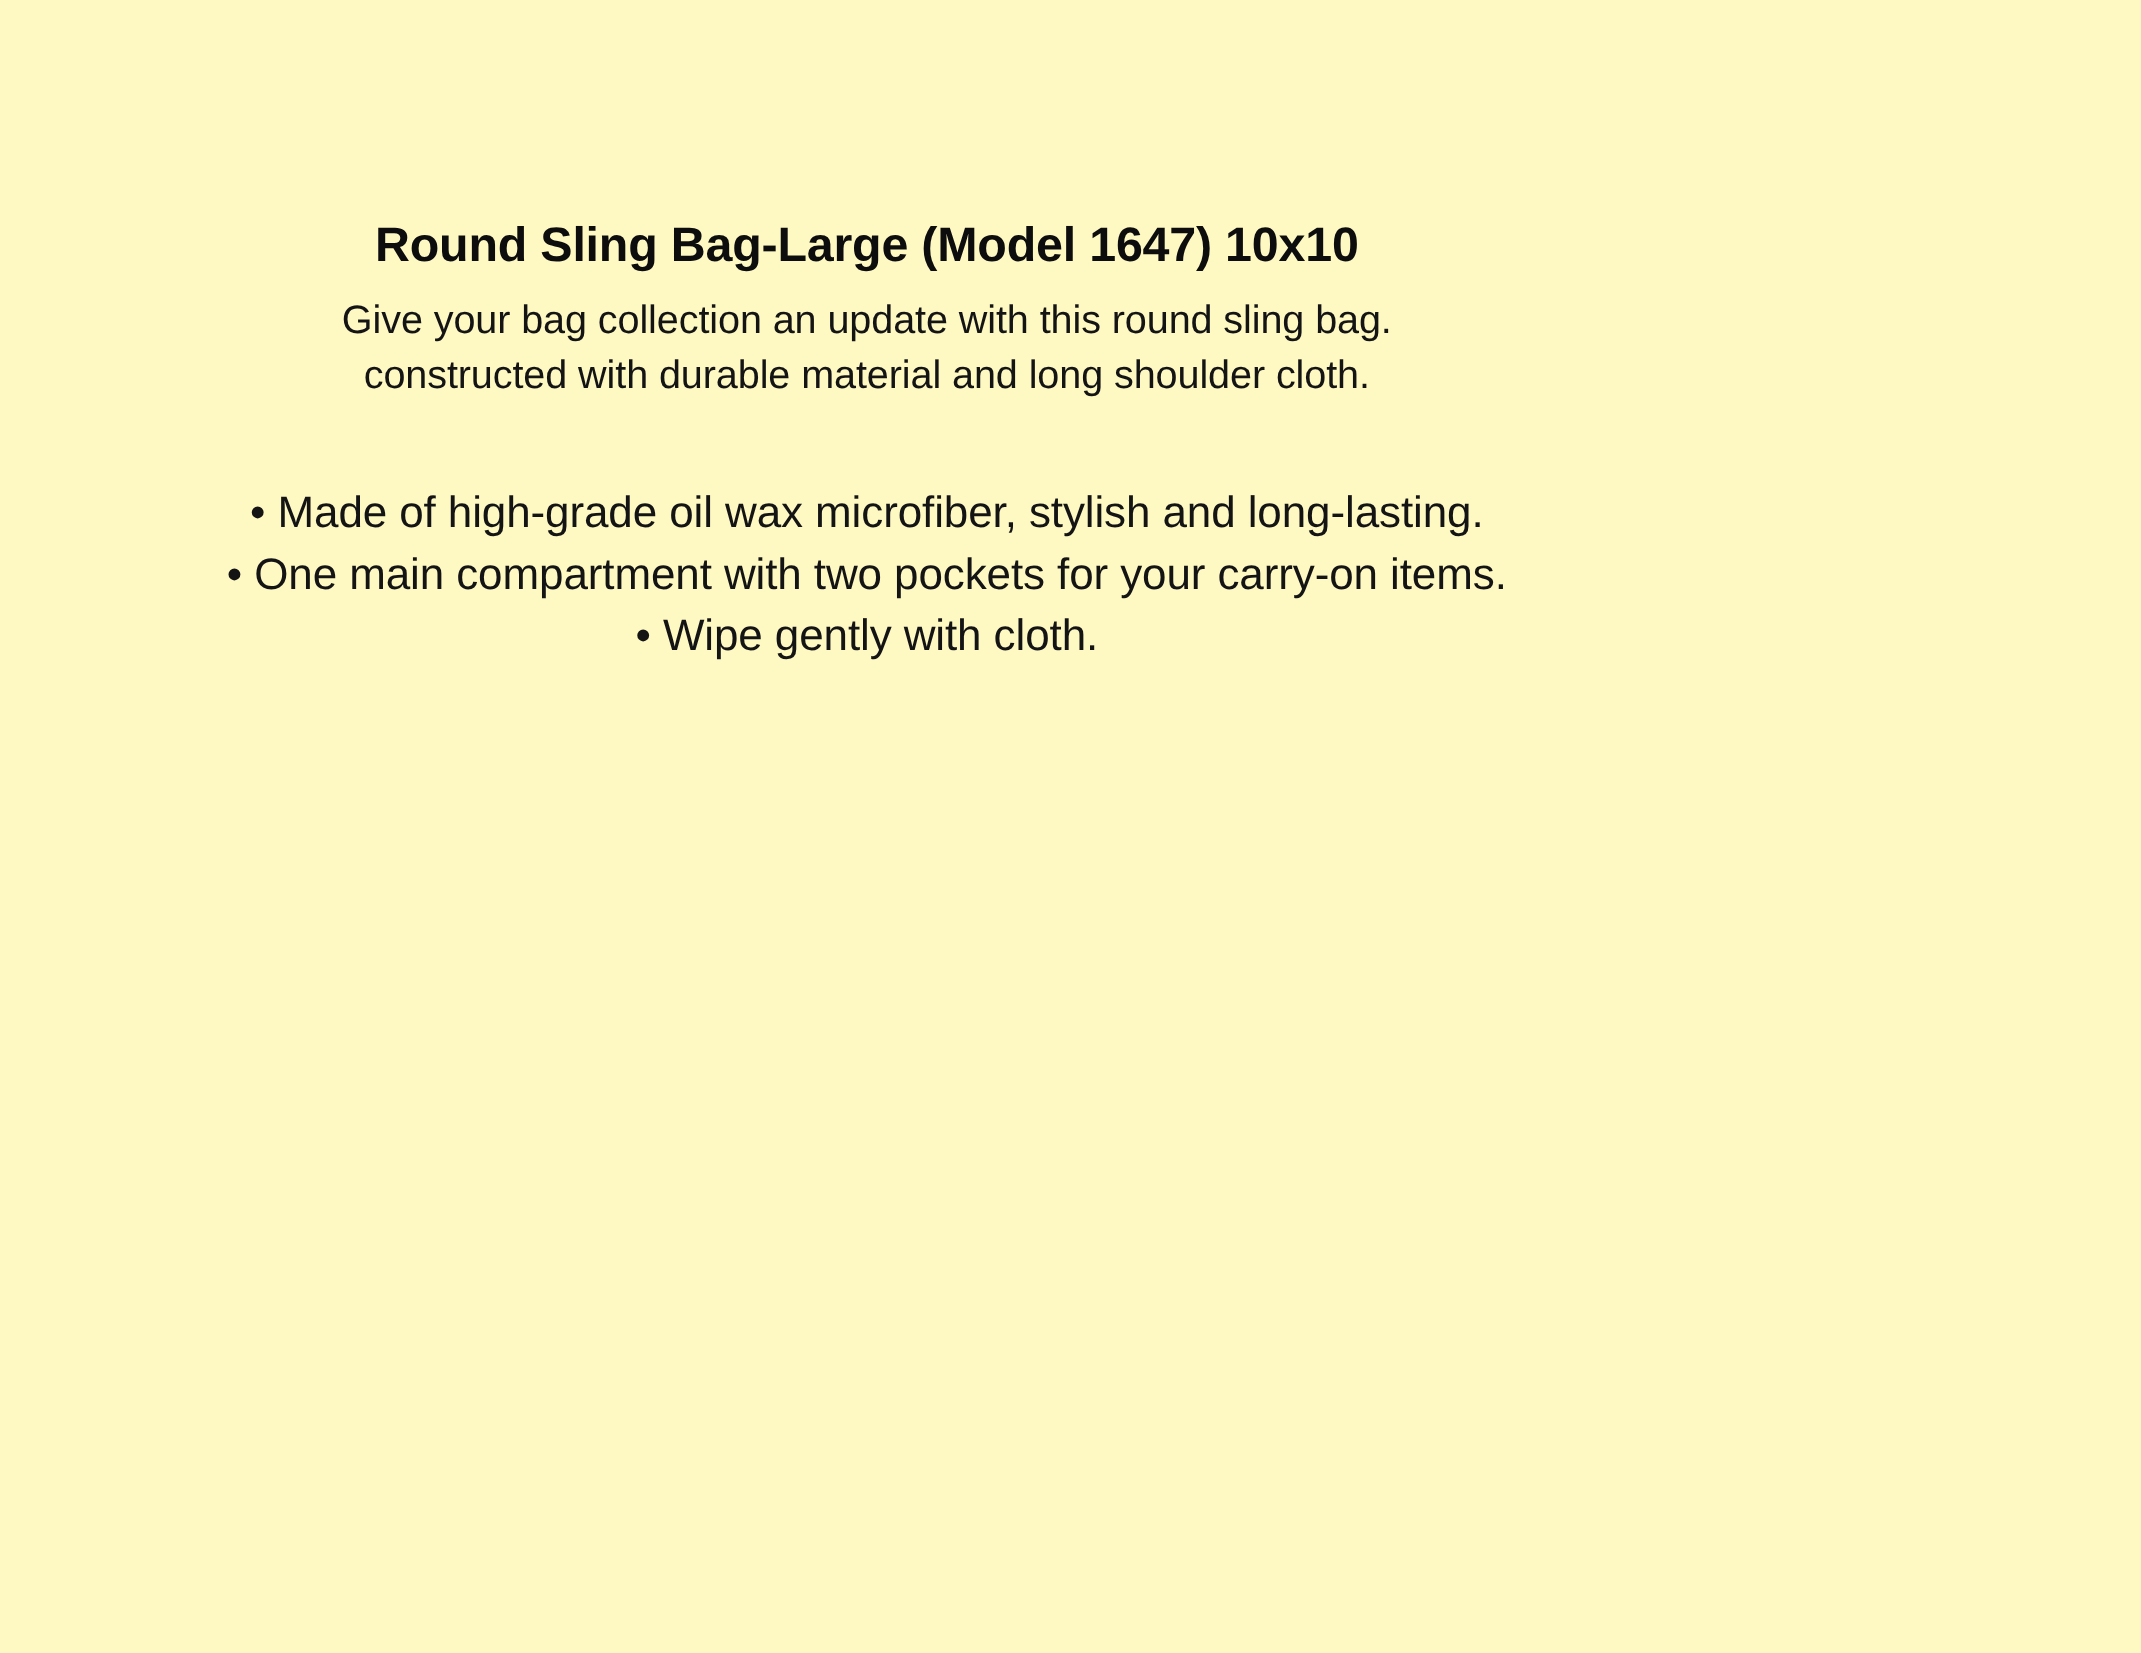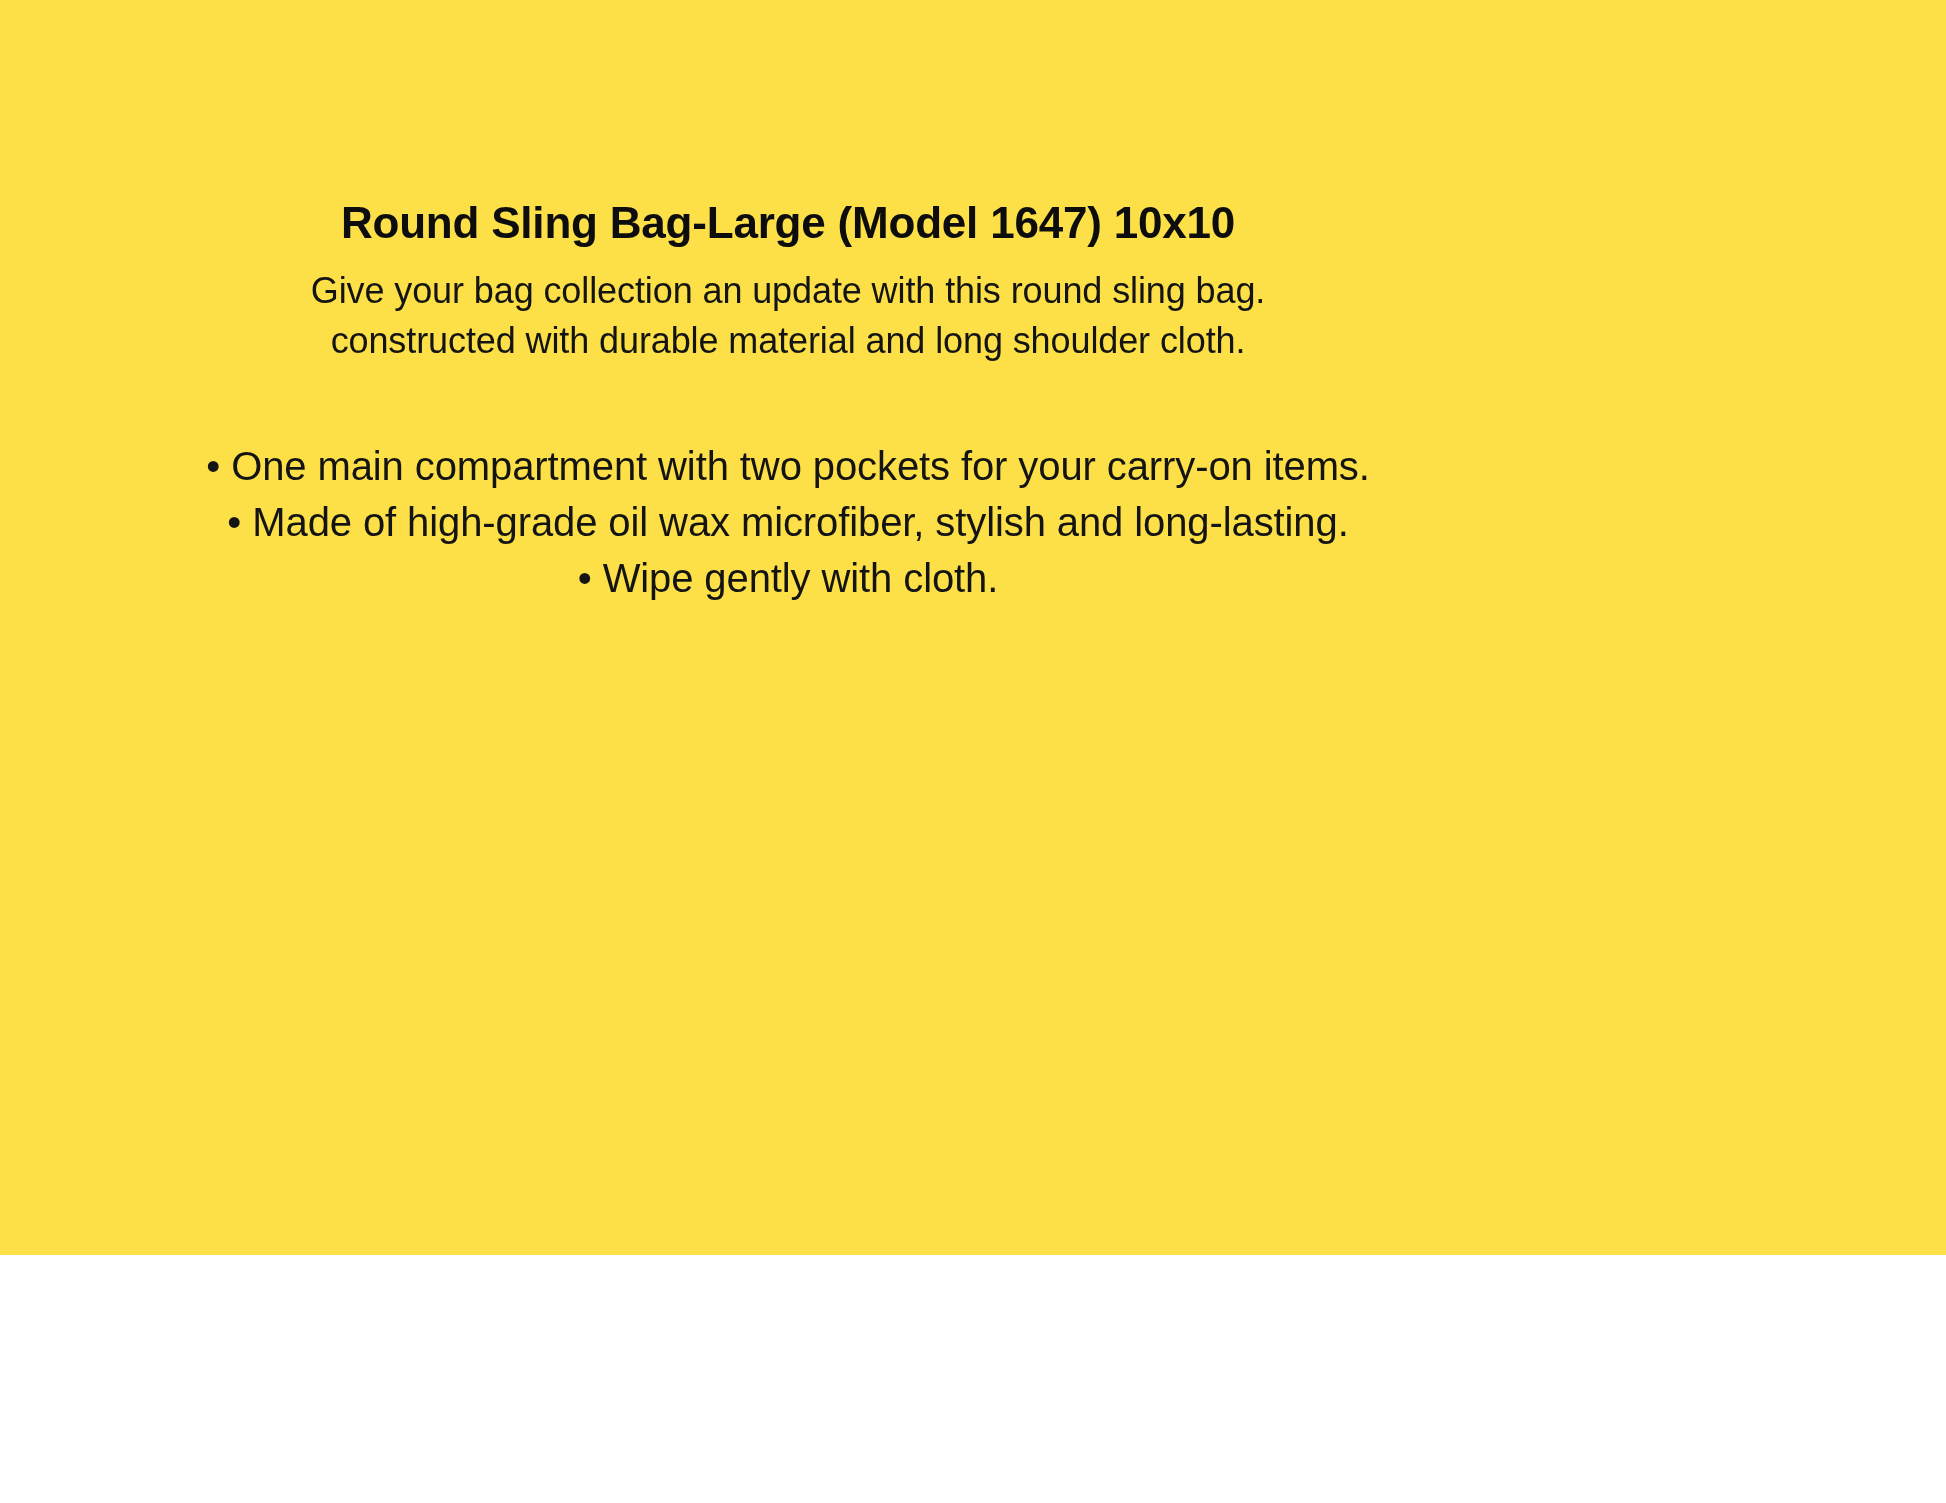--- a/index.html
+++ b/index.html
@@ -13,22 +13,22 @@
     height: 1503px;
     overflow: hidden;
     font-family: "Liberation Sans", sans-serif;
     color: #0f0f0f;
     -webkit-font-smoothing: antialiased;
   }
 
   #page {
     position: relative;
     width: 1946px;
-    height: 1255px;
-    background: #fde047;
+    height: 1503px;
+    background: #fef9c3;
   }
 
   
   #text-block {
     position: absolute;
     left: 160px;
     top: 196px;
     width: 1256px;
     text-align: center;
   }
@@ -93,25 +93,25 @@
     <p class="intro">
       <span class="line">Give your bag collection an update with this round sling bag.</span>
       <span class="line">constructed with durable material and long shoulder cloth.</span>
     </p>
 
     <span class="blank-line"></span>
 
     <ul class="feature-list">
       <li>
         <span class="bullet-dot">•</span>
-        <span>One main compartment with two pockets for your carry-on items.</span>
+        <span>Made of high-grade oil wax microfiber, stylish and long-lasting.</span>
       </li>
       <li>
         <span class="bullet-dot">•</span>
-        <span>Made of high-grade oil wax microfiber, stylish and long-lasting.</span>
+        <span>One main compartment with two pockets for your carry-on items.</span>
       </li>
       <li>
         <span class="bullet-dot">•</span>
         <span>Wipe gently with cloth.</span>
       </li>
     </ul>
 
   </div>
 </div>
 

